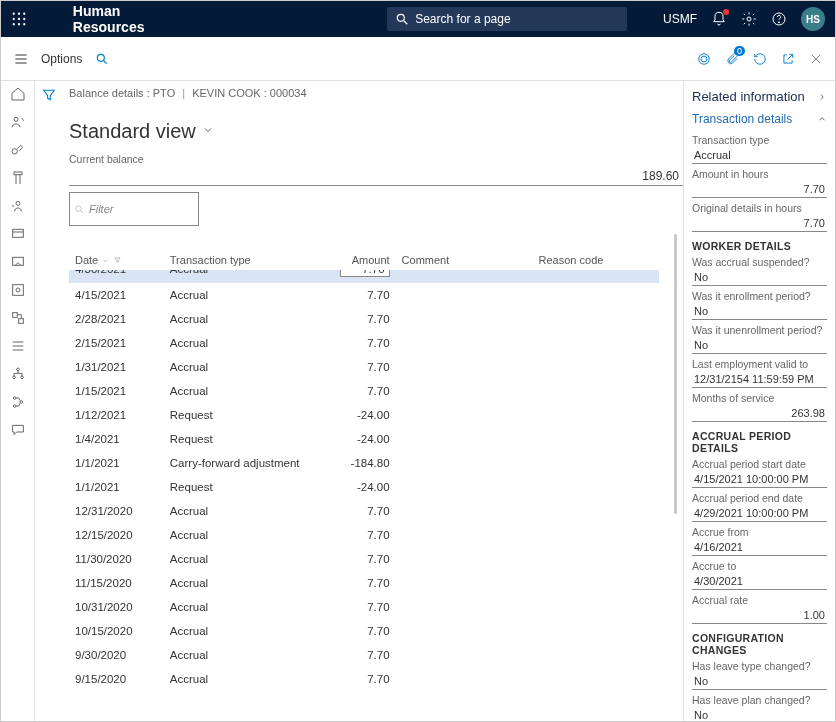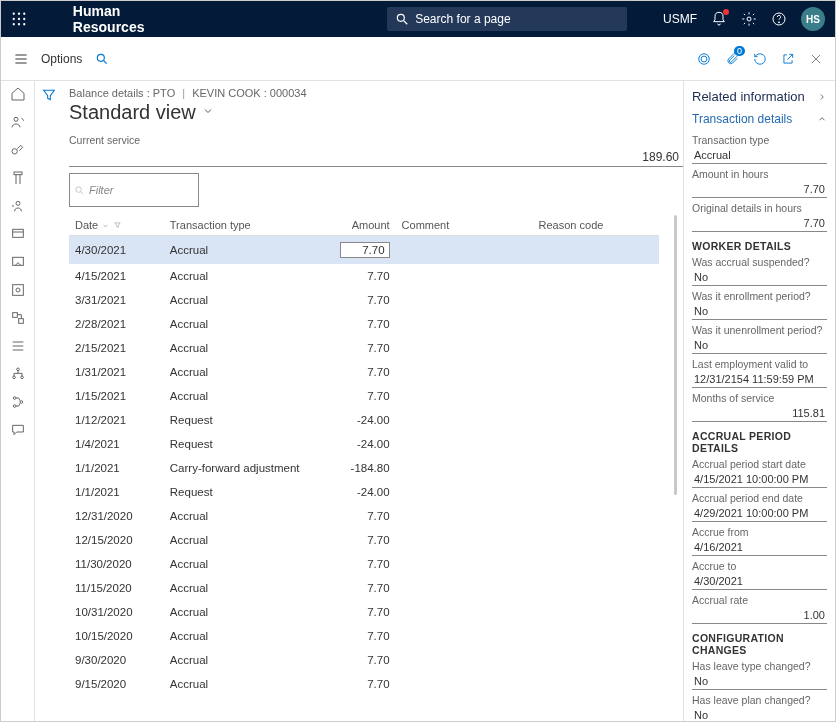--- a/index.html
+++ b/index.html
@@ -36,32 +36,32 @@
   .leftnav { width:34px; background:#fff; border-right:1px solid #e1e1e1; display:flex; flex-direction:column; align-items:center; padding-top:4px; gap:10px;}
   .leftnav .nic { width:18px; height:18px; color:#666; display:flex; align-items:center; justify-content:center;}
   .leftnav .nic svg { stroke:currentColor; fill:none; stroke-width:1.5; width:16px; height:16px;}
   
   .filtercol { width:28px; background:#fff; display:flex; justify-content:center; padding-top:6px;}
   .filtercol .fic { width:16px; height:16px; color:#0078d4;}
   
   .content { flex:1; display:flex; flex-direction:column; overflow:hidden; padding:6px 0 0 6px;}
   .breadcrumb { font-size:11px; color:#666; padding-bottom:2px;}
   .breadcrumb .sep { margin:0 4px; color:#999;}
-  .page-title-row { display:flex; align-items:center; gap:6px; margin-top:0;}
+  .page-title-row { display:flex; align-items:center; gap:6px; margin-top:19px;}
   .page-title { font-size:20px; font-weight:500;}
   .chev { color:#555; }
   .curr-bal-label { font-size:10.5px; color:#666; margin-top:10px;}
   .curr-bal-val { display:inline-block; border-bottom:1px solid #888; min-width:120px; text-align:right; padding:2px 4px; margin-top:2px; font-size:12px;}
   .grid-filter { margin-top:6px; width:130px; height:20px; border:1px solid #888; display:flex; align-items:center; padding:16px 4px; color:#888; font-style:italic; font-size:11px;}
   .grid-filter svg{ width:11px; height:11px; margin-right:4px; stroke:#888; fill:none;}
   
   
   .table-wrap { margin-top:8px; overflow-y:auto; flex:1; position:relative; padding-right:16px;}
   table.grid { width:590px; border-collapse:collapse; table-layout:fixed;}
-  .grid th { text-align:left; font-weight:400; color:#555; font-size:11px; border-bottom:1px solid #ddd; padding:4px 6px; position:sticky; top:0; background:#fff;}
+  .grid th { text-align:left; font-weight:400; color:#555; font-size:11px; border-bottom:1px solid #ddd; padding:4px 6px; position:sticky; top:16px; background:#fff;}
   .grid th.amt, .grid td.amt { text-align:right;}
   .grid td { font-size:11.5px; padding:6px 6px; color:#333; border-bottom:0;}
   .grid tr.sel { background:#d9e4f5;}
   .grid tr.sel td.amt { }
   .amt-cell-sel { border:1px solid #888; background:#fff; display:inline-block; min-width:50px; text-align:right; padding:1px 4px;}
   .hdr-sort { display:inline-flex; align-items:center; gap:3px;}
   .hdr-sort svg { width:9px; height:9px; stroke:#555;}
   
   .scroll-indicator { position:absolute; right:6px; top:0; width:3px; height:280px; background:#c8c8c8; border-radius:2px;}
   
@@ -283,21 +283,21 @@
       <span>KEVIN COOK : 000034</span>
     </div>
     <div class="page-title-row">
       <span class="page-title">Standard view</span>
       <span class="chev">
         <svg viewBox="0 0 24 24" width="12" height="12" fill="none" stroke="currentColor" stroke-width="2">
             <path d="M6 9l6 6 6-6"></path>
           </svg>
       </span>
     </div>
-    <div class="curr-bal-label">Current service</div>
+    <div class="curr-bal-label">Current balance</div>
     <span class="curr-bal-val">189.60</span>
     <div class="grid-filter">
       <svg viewBox="0 0 24 24">
           <circle cx="10" cy="10" r="6"></circle>
           <line x1="15" y1="15" x2="20" y2="20"></line>
         </svg>
       <span>Filter</span>
     </div>
 
     <div class="table-wrap">
@@ -331,27 +331,20 @@
               <td></td>
             </tr>
             <tr>
               <td>4/15/2021</td>
               <td>Accrual</td>
               <td class="amt">7.70</td>
               <td></td>
               <td></td>
             </tr>
             <tr>
-              <td>3/31/2021</td>
-              <td>Accrual</td>
-              <td class="amt">7.70</td>
-              <td></td>
-              <td></td>
-            </tr>
-            <tr>
               <td>2/28/2021</td>
               <td>Accrual</td>
               <td class="amt">7.70</td>
               <td></td>
               <td></td>
             </tr>
             <tr>
               <td>2/15/2021</td>
               <td>Accrual</td>
               <td class="amt">7.70</td>
@@ -492,21 +485,21 @@
     <div class="rp-field-label">Was it enrollment period?</div>
     <span class="rp-field-val left">No</span>
 
     <div class="rp-field-label">Was it unenrollment period?</div>
     <span class="rp-field-val left">No</span>
 
     <div class="rp-field-label">Last employment valid to</div>
     <span class="rp-field-val left">12/31/2154 11:59:59 PM</span>
 
     <div class="rp-field-label">Months of service</div>
-    <span class="rp-field-val">115.81</span>
+    <span class="rp-field-val">263.98</span>
 
     <div class="rp-grouphead">ACCRUAL PERIOD DETAILS</div>
 
     <div class="rp-field-label">Accrual period start date</div>
     <span class="rp-field-val left">4/15/2021 10:00:00 PM</span>
 
     <div class="rp-field-label">Accrual period end date</div>
     <span class="rp-field-val left">4/29/2021 10:00:00 PM</span>
 
     <div class="rp-field-label">Accrue from</div>

